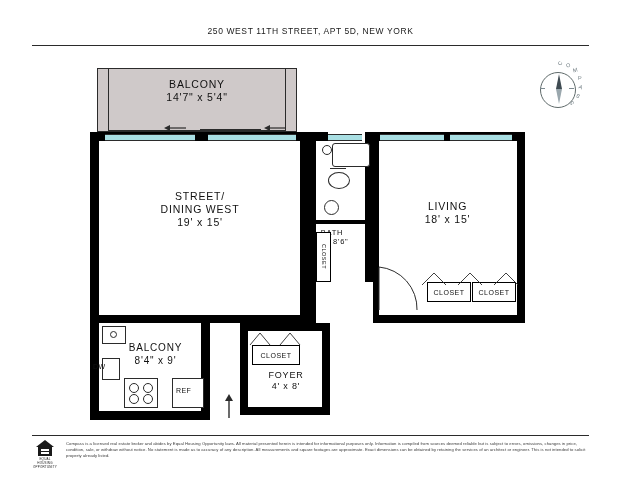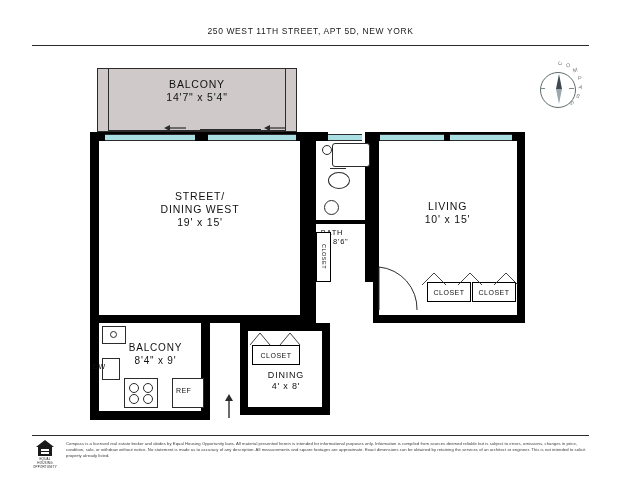--- a/index.html
+++ b/index.html
@@ -310,21 +310,21 @@
     </svg>
 
     <div class="label" style="left:45px; top:130px; width:150px;">
       <span class="l1">STREET/</span>
       <span class="l1">DINING WEST</span>
       <span class="l2">19' x 15'</span>
     </div>
 
     <div class="label" style="left:300px; top:140px; width:135px;">
       <span class="l1">LIVING</span>
-      <span class="l2">10' x 15'</span>
+      <span class="l2">18' x 15'</span>
     </div>
 
     <div class="label small" style="left:224px; top:168px; width:56px;">
       <span class="l1">BATH</span>
       <span class="l2">5' x 8'6"</span>
     </div>
 
     <div class="fixture" style="left:252px; top:83px; width:36px; height:22px; border-radius:3px;"></div>
     <div class="fixture round" style="left:242px; top:85px; width:8px; height:8px;"></div>
     <div class="fixture oval" style="left:248px; top:112px; width:20px; height:15px;"></div>
@@ -346,21 +346,21 @@
       <path d="M74 13 L86 1 L98 13" fill="none" stroke="#2b2b2b" stroke-width="0.9"></path>
     </svg>
 
     <div class="closet-box" style="left:172px; top:285px; width:46px; height:18px;">CLOSET</div>
     <svg style="position:absolute; left:168px; top:272px; width:60px; height:14px;" viewBox="0 0 60 14">
       <path d="M2 13 L12 1 L22 13" fill="none" stroke="#2b2b2b" stroke-width="0.9"></path>
       <path d="M32 13 L42 1 L52 13" fill="none" stroke="#2b2b2b" stroke-width="0.9"></path>
     </svg>
 
     <div class="label small" style="left:168px; top:310px; width:76px;">
-      <span class="l1" style="font-size:9px;">DINING</span>
+      <span class="l1" style="font-size:9px;">FOYER</span>
       <span class="l2" style="font-size:9px;">4' x 8'</span>
     </div>
 
     <svg class="arrow" style="left:142px; top:334px; width:14px; height:26px;" viewBox="0 0 14 26">
       <line x1="7" y1="24" x2="7" y2="5" stroke="#2b2b2b" stroke-width="1.4"></line>
       <polygon points="7,0 3,7 11,7" fill="#2b2b2b"></polygon>
     </svg>
 
     <div class="label" style="left:28px; top:282px; width:95px;">
       <span class="l1" style="font-size:10px;">BALCONY</span>

